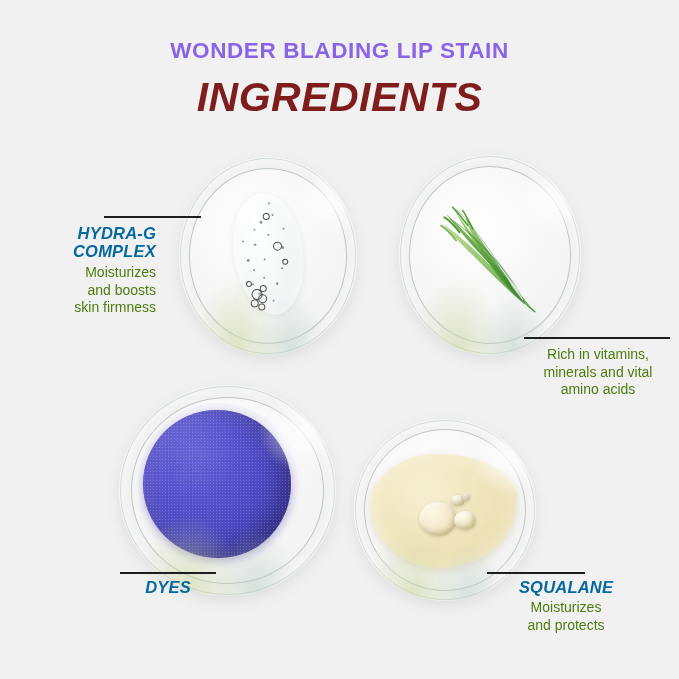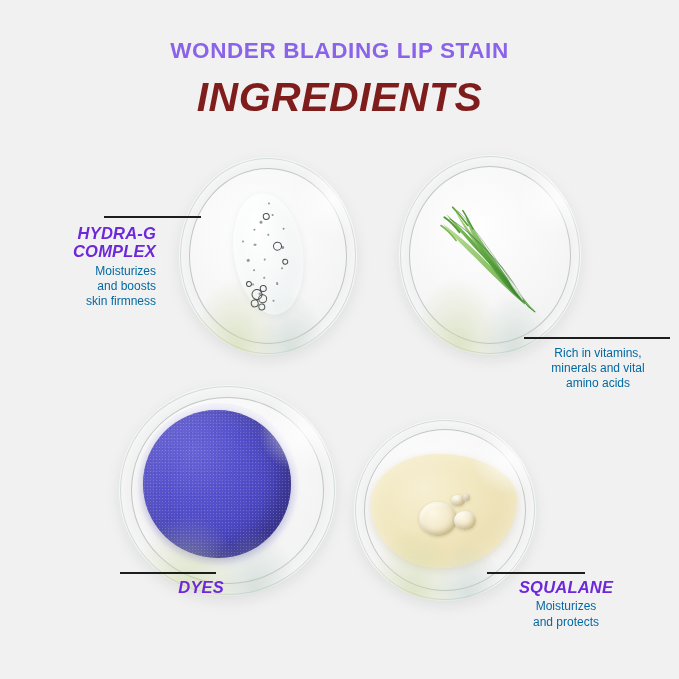--- a/index.html
+++ b/index.html
@@ -242,36 +242,36 @@
     position: absolute;
     height: 0;
     border-top: 2px solid #1d1d1d;
   }
   .label-title {
     font-family: "Liberation Sans", sans-serif;
     font-weight: bold;
     font-style: italic;
     font-size: 16.5px;
     letter-spacing: 0.2px;
-    color: #6d28d9;
+    color: #0369a1;
     line-height: 1.12;
     margin: 0;
     white-space: pre-line;
   }
   .label-desc {
     font-family: "Liberation Sans", sans-serif;
     font-weight: normal;
-    font-size: 12px;
-    color: #0369a1;
+    font-size: 14px;
+    color: #4d7c0f;
     line-height: 1.26;
     margin: 3px 0 0 0;
     white-space: pre-line;
   }
   .align-right { text-align: right; }
-  .align-left  { text-align: right; }
+  .align-left  { text-align: center; }
   .align-center{ text-align: center; }
 
   
   #label-hydra    { left: 28px;  top: 224px; width: 128px; }
   #leader-hydra   { left: 104px; top: 216px; width: 97px; }
 
   #label-seaweed  { left: 523px; top: 343px; width: 150px; }
   #leader-seaweed { left: 524px; top: 337px; width: 146px; }
 
   #label-dyes     { left: 112px; top: 578px; width: 112px; }

